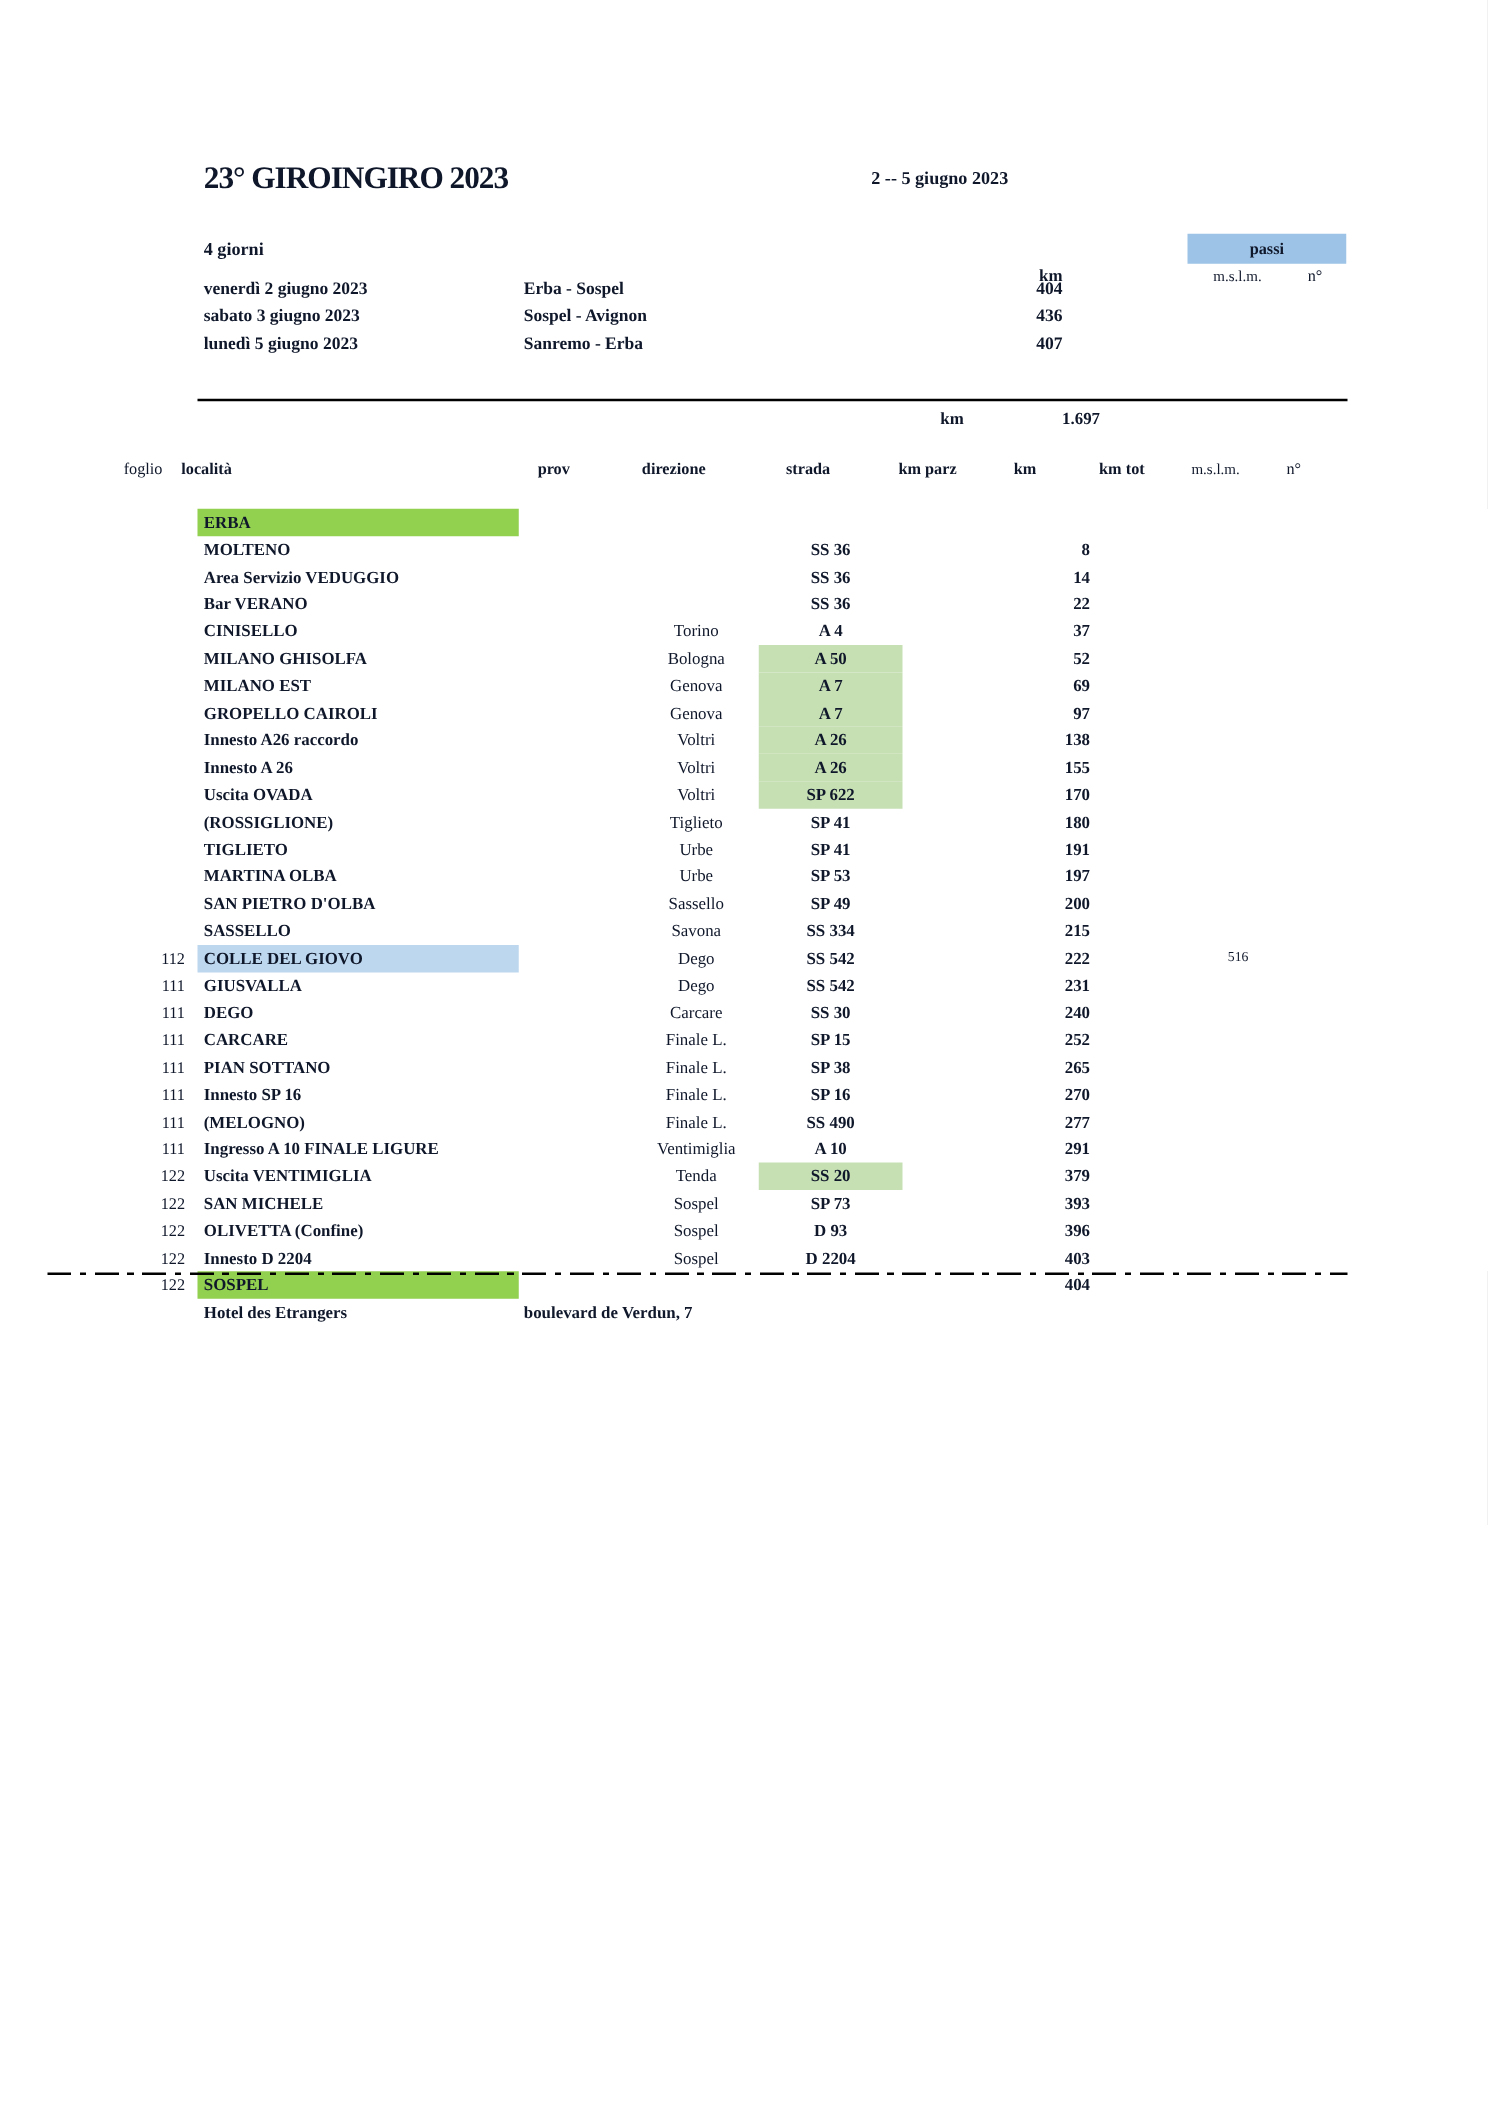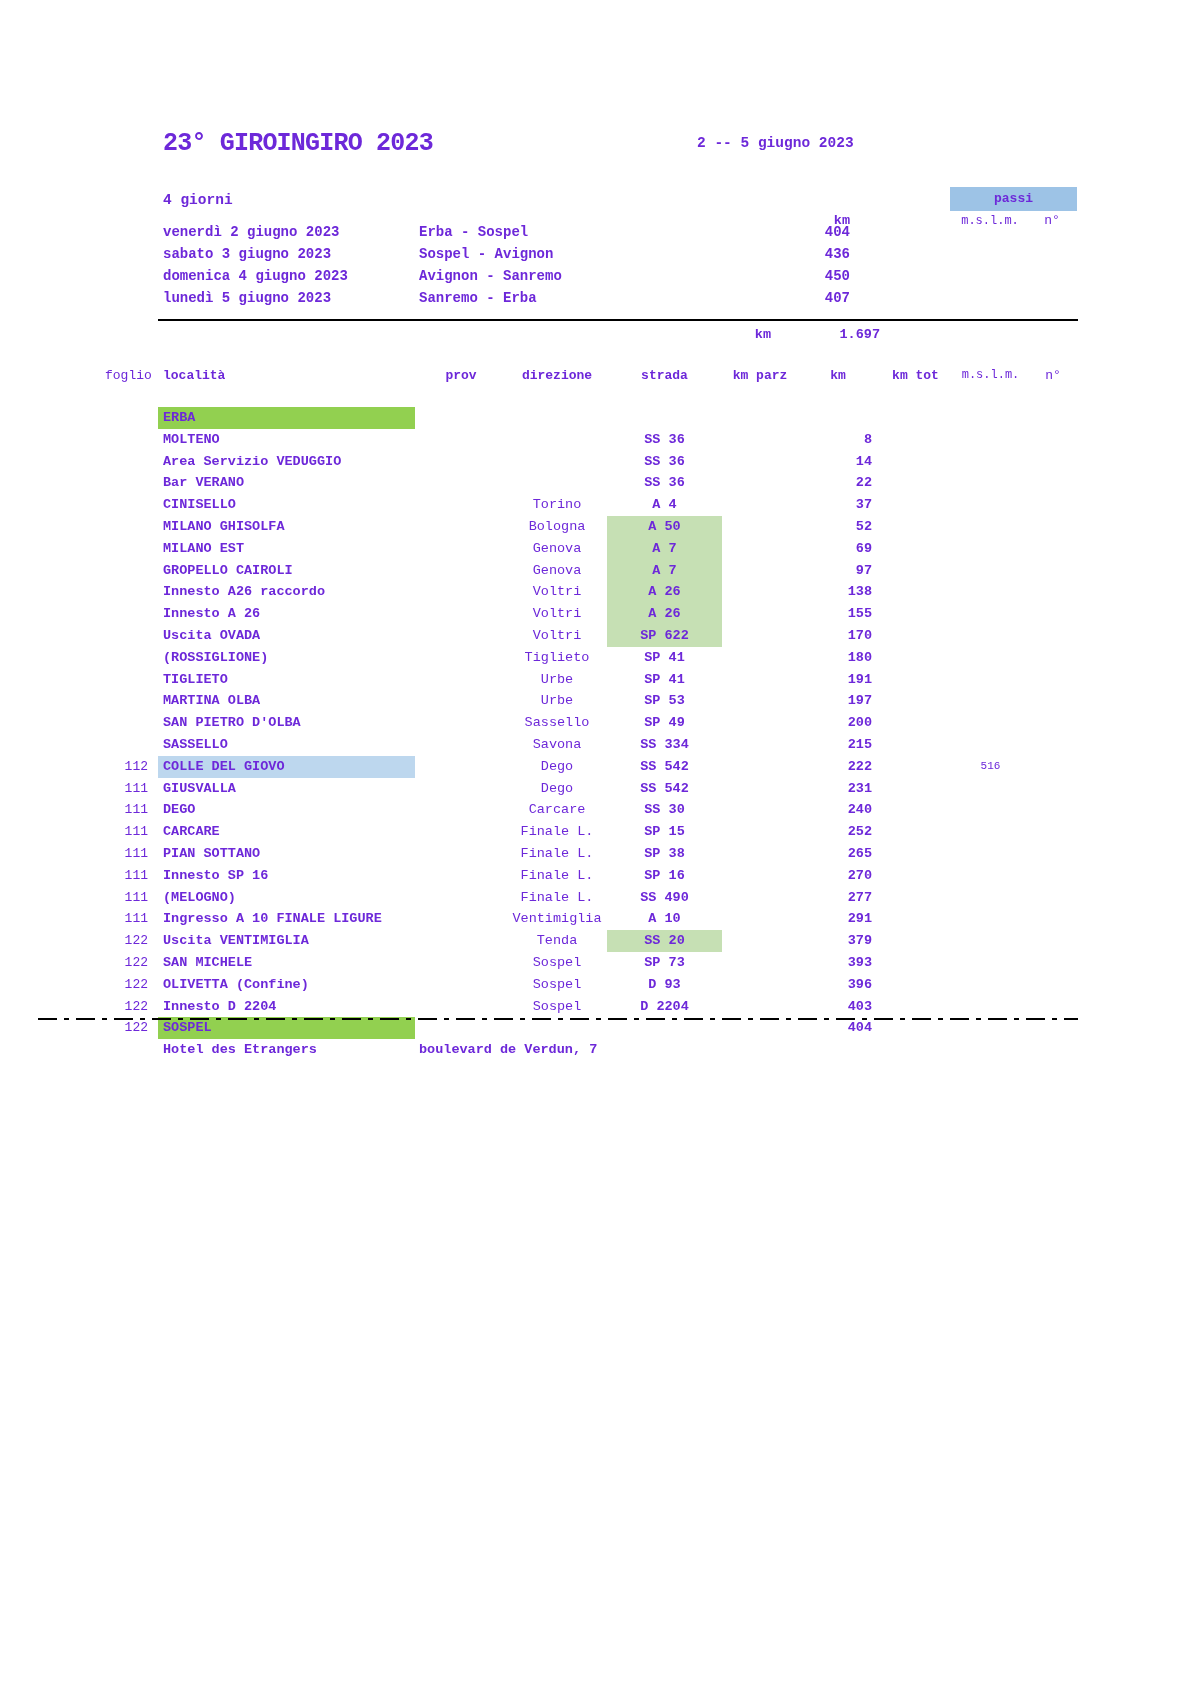--- a/index.html
+++ b/index.html
@@ -1,22 +1,22 @@
 <!DOCTYPE html>
 <html style="--green-bright: #92D050; --green-light: #C6E0B4; --blue-passi: #9DC3E6; --blue-row: #BDD7EE;"><head>
 <meta charset="utf-8">
 <style>
   html,body { margin:0; padding:0; background:#e8e8e8; }
   .page {
     position:relative;
     width:1190px; height:1684px;
     margin:0 auto;
     background:#ffffff;
-    font-family:Liberation Mono, monospace;
-    color:#6d28d9;
+    font-family:Liberation Serif, serif;
+    color:#0f172a;
     overflow:hidden;
   }
   .abs { position:absolute; }
 
   .title { left:163px; top:129px; font-size:25px; font-weight:700; letter-spacing:-0.8px; white-space:nowrap; }
   .date-range { left:697px; top:135px; font-size:14.5px; font-weight:700; white-space:nowrap; }
   .giorni { left:163px; top:192px; font-size:14.5px; font-weight:700; }
 
   .passi-box {
     left:950px; top:187px; width:127px; height:24px;
@@ -37,21 +37,21 @@
   .summary-line { left:158px; top:319px; width:920px; height:2px; background:#000; }
 
   .total-km-label { left:691px; top:327px; width:80px; text-align:right; font-size:13.5px; font-weight:700; }
   .total-km-value { left:800px; top:327px; width:80px; text-align:right; font-size:13.5px; font-weight:700; }
 
   .grid-row {
     display:grid;
     grid-template-columns:53px 257px 92px 100px 115px 76px 80px 75px 75px 50px;
     align-items:center;
   }
-  .table-header { left:105px; top:364px; height:22px; font-size:13px; }
+  .table-header { left:87px; top:364px; height:22px; font-size:13px; }
   .h-cell { white-space:nowrap; }
   .h-foglio { text-align:right; padding-right:10px; font-weight:400; }
   .h-loc    { text-align:left; padding-left:5px; font-weight:700; }
   .h-prov, .h-dir, .h-strada, .h-kmparz, .h-km, .h-kmtot { text-align:center; font-weight:700; }
   .h-mslm { text-align:center; font-weight:400; font-size:12px; }
   .h-n    { text-align:center; font-weight:400; }
 
   .table-body { left:105px; top:407px; width:973px; }
   .trow { height:21.8px; font-size:13.5px; }
   .tcell { height:21.8px; line-height:21.8px; white-space:nowrap; overflow:visible; }
@@ -99,25 +99,20 @@
         <div class="s-date">venerdì 2 giugno 2023</div>
         <div class="s-route">Erba - Sospel</div>
         <div class="s-km">404</div>
       </div>
       <div class="summary-row">
         <div class="s-date">sabato 3 giugno 2023</div>
         <div class="s-route">Sospel - Avignon</div>
         <div class="s-km">436</div>
       </div>
       <div class="summary-row">
-        <div class="s-date">domenica 4 giugno 2023</div>
-        <div class="s-route">Avignon - Sanremo</div>
-        <div class="s-km">450</div>
-      </div>
-      <div class="summary-row">
         <div class="s-date">lunedì 5 giugno 2023</div>
         <div class="s-route">Sanremo - Erba</div>
         <div class="s-km">407</div>
       </div>
     </div>
 
   <div class="abs summary-line"></div>
 
   <div class="abs total-km-label">km</div>
   <div class="abs total-km-value">1.697</div>

